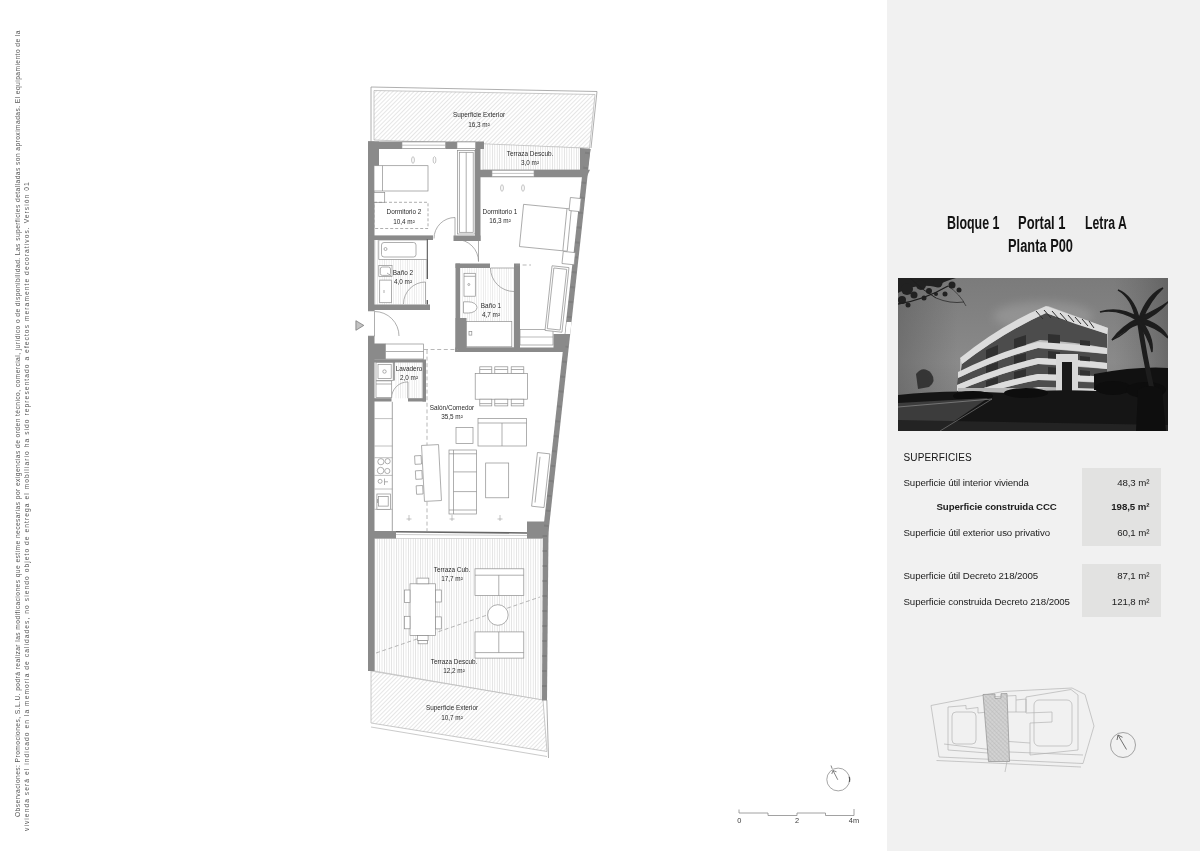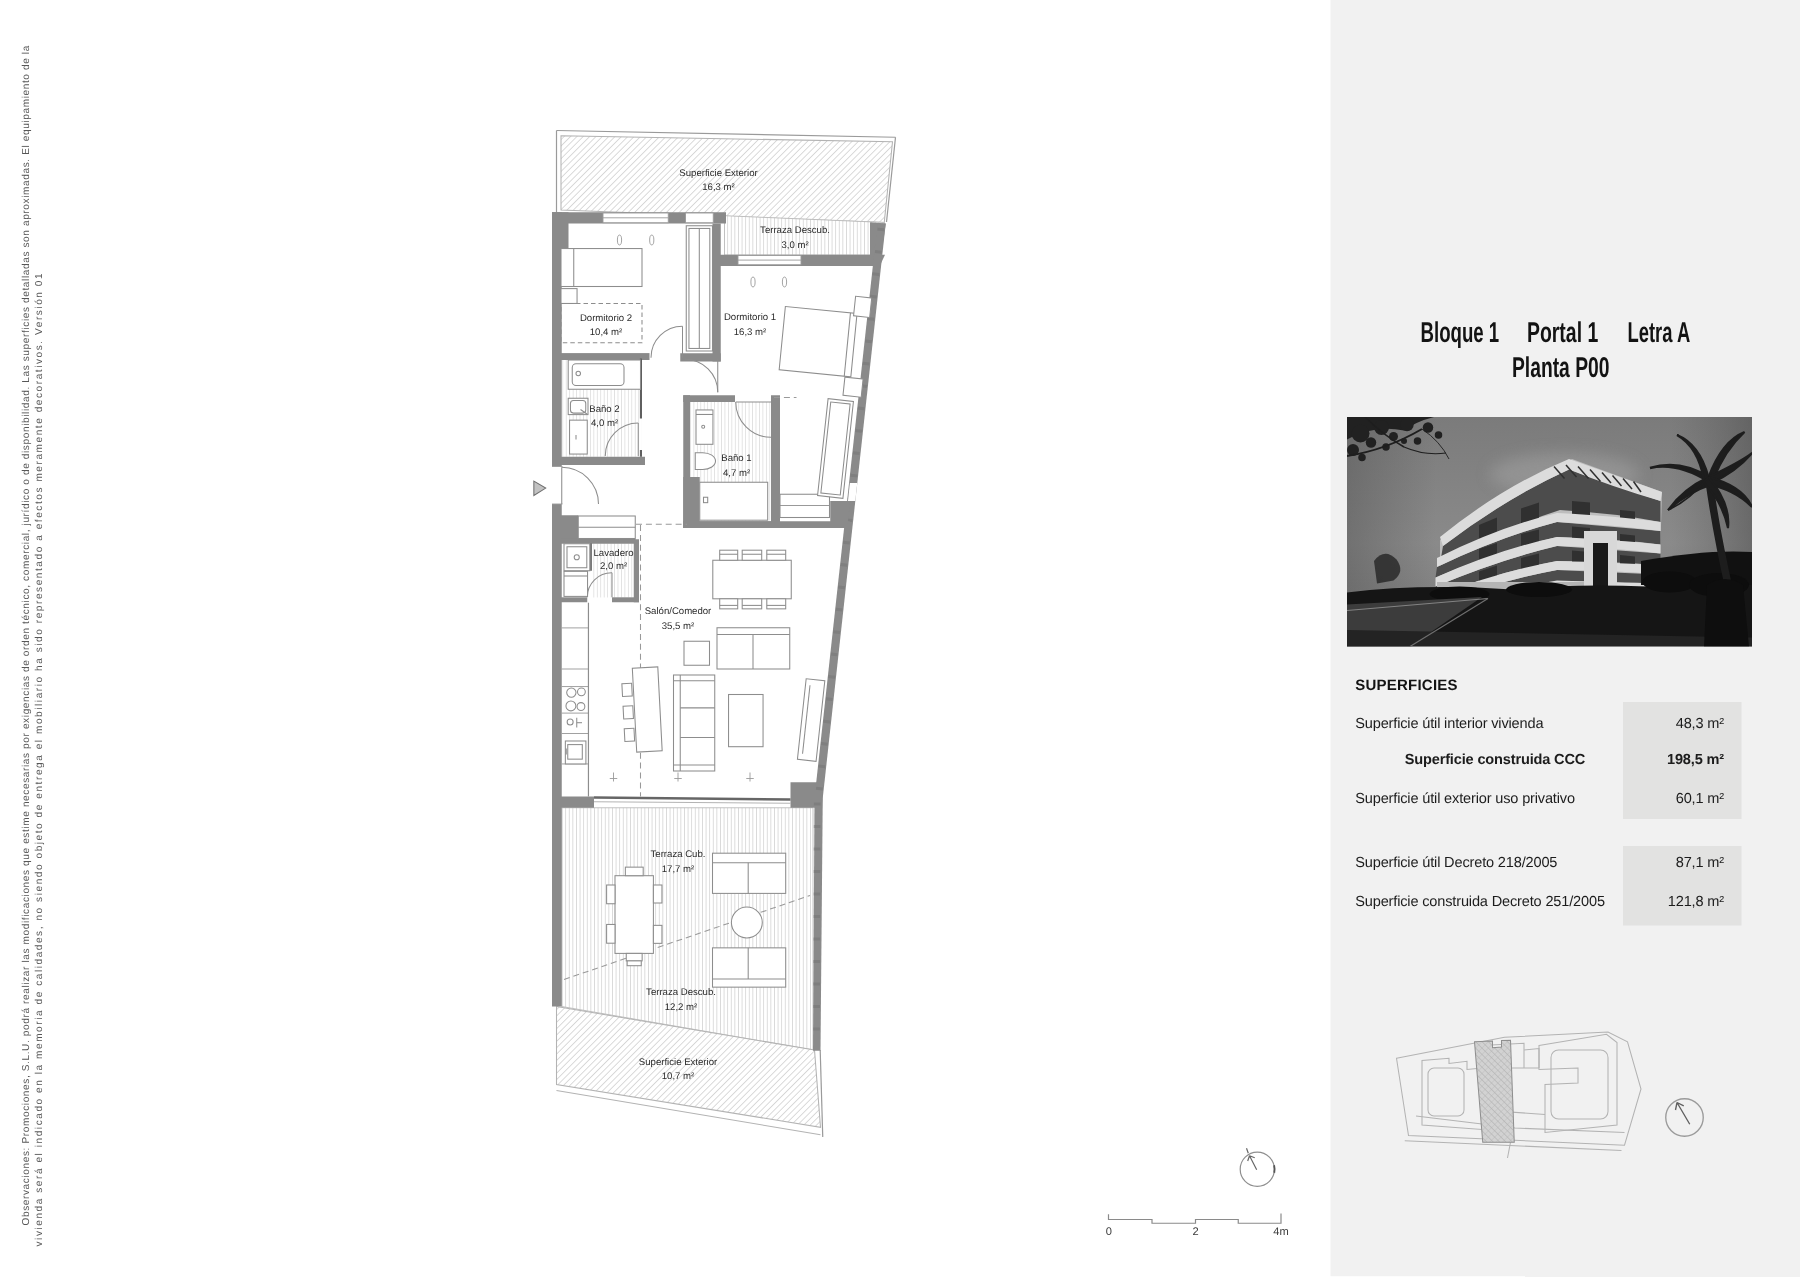--- a/index.html
+++ b/index.html
@@ -4,21 +4,21 @@
 <style>
   html,body{margin:0;padding:0;}
   body{width:1200px;height:851px;background:#ffffff;font-family:"Liberation Sans",sans-serif;position:relative;overflow:hidden;}
   #vt1,#vt2{position:absolute;white-space:nowrap;transform:rotate(-90deg);transform-origin:0 0;font-size:6.7px;color:#575757;letter-spacing:0.42px;}
   #vt1{left:13.5px;top:817px;}
   #vt2{left:22.5px;top:831px;letter-spacing:1.05px;}
   #panel{position:absolute;left:887px;top:0;width:313px;height:851px;background:#f1f1f1;}
   #title{position:absolute;left:38.3px;top:173px;font-weight:bold;font-size:31.3px;line-height:1;color:#131313;}
   .sw{position:absolute;font-weight:bold;font-size:19.1px;line-height:1;color:#131313;transform-origin:0 0;}
   #photo{position:absolute;left:11px;top:278px;width:270px;height:153px;}
-  #suph{position:absolute;left:16.5px;top:452.8px;font-weight:bold;font-size:10px;line-height:1;color:#131313;letter-spacing:0.15px;}
+  #suph{position:absolute;left:16.5px;top:452.8px;font-weight:normal;font-size:10px;line-height:1;color:#131313;letter-spacing:0.15px;}
   .grow{position:absolute;left:16.5px;width:258.7px;font-size:9.7px;line-height:1;letter-spacing:-0.1px;color:#1c1c1c;}
   .grow .lab{position:absolute;left:0;top:0;}
   .gbox{position:absolute;left:178.6px;top:0;width:79.2px;background:#e2e2e1;}
   .val{position:absolute;right:12.9px;}
   #siteplan{position:absolute;left:0px;top:655px;width:313px;height:150px;}
 </style>
 </head>
 <body>
 <div id="vt1">Observaciones: Promociones, S.L.U. podrá realizar las modificaciones que estime necesarias por exigencias de orden técnico, comercial, jurídico o de disponibilidad. Las superficies detalladas son aproximadas. El equipamiento de la</div>
 <div id="vt2">vivienda será el indicado en la memoria de calidades, no siendo objeto de entrega el mobiliario ha sido representado a efectos meramente decorativos. Versión 01</div>
@@ -444,21 +444,21 @@
     <div class="val" style="top:9.8px;">48,3 m²</div>
     <div class="lab" style="top:33.8px;font-weight:bold;margin-left:33px;">Superficie construida CCC</div>
     <div class="val" style="top:33.8px;font-weight:bold;">198,5 m²</div>
     <div class="lab" style="top:59.8px;text-align:center;">Superficie útil exterior uso privativo</div>
     <div class="val" style="top:59.8px;">60,1 m²</div>
   </div>
   <div class="grow" style="top:564px;height:52.5px;">
     <div class="gbox" style="height:52.5px;"></div>
     <div class="lab" style="top:7.3px;">Superficie útil Decreto 218/2005</div>
     <div class="val" style="top:7.3px;">87,1 m²</div>
-    <div class="lab" style="top:33.3px;">Superficie construida Decreto 251/2005</div>
+    <div class="lab" style="top:33.3px;">Superficie construida Decreto 218/2005</div>
     <div class="val" style="top:33.3px;">121,8 m²</div>
   </div>
   <svg id="siteplan" viewBox="0 0 313 150">
   <defs>
         <pattern id="xh" width="3" height="3" patternUnits="userSpaceOnUse" patternTransform="rotate(45)">
   <rect width="3" height="3" fill="#d2d2d2"></rect>
   <path d="M0,0 L0,3 M0,1.5 L3,1.5" stroke="#b2b2b2" stroke-width="0.45" fill="none"></path>
   </pattern>
       </defs>
   <g fill="none" stroke="#b3b3b3" stroke-width="0.7">

